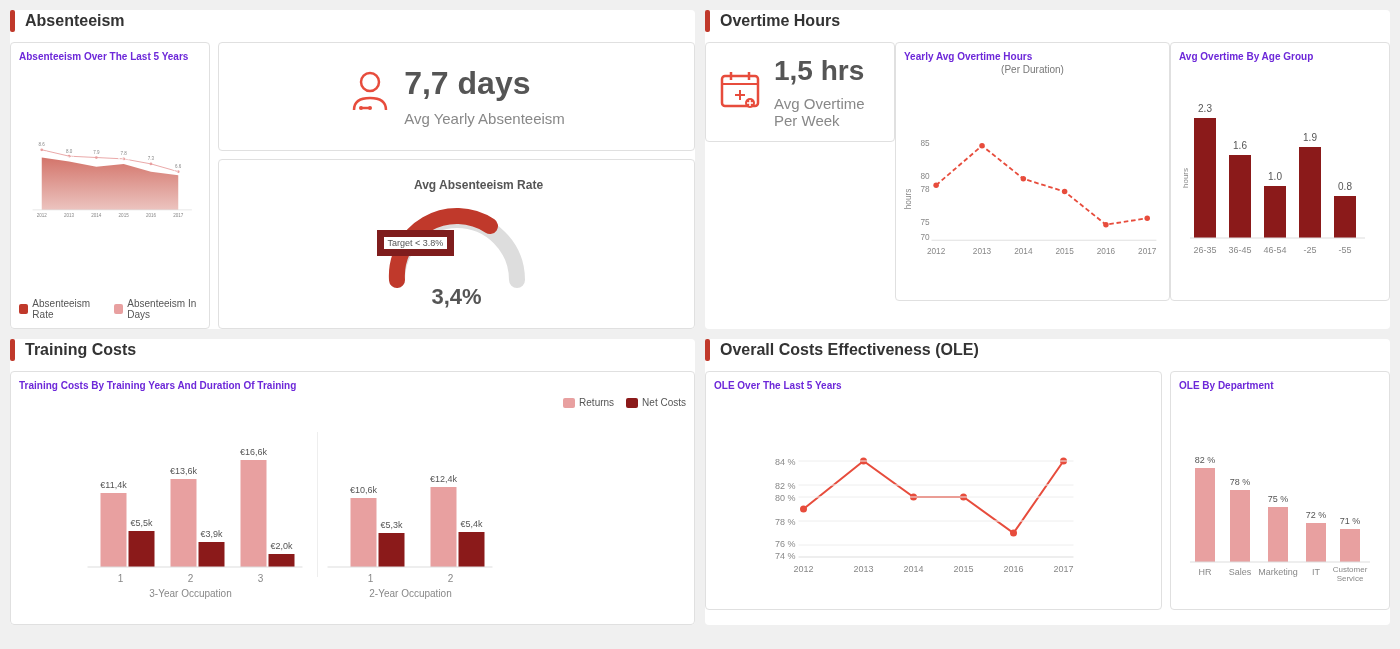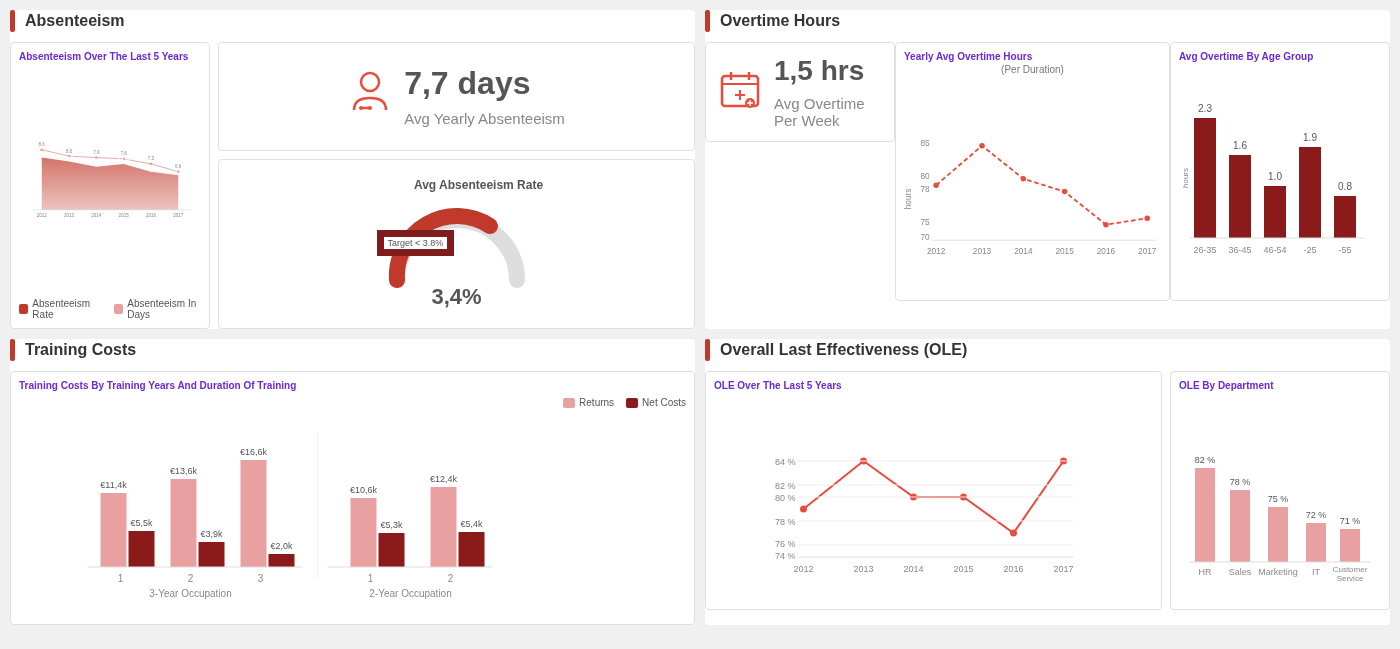--- a/index.html
+++ b/index.html
@@ -401,21 +401,21 @@
         <text x="388" y="170" text-anchor="middle" font-size="10" fill="#888">2</text>
         <text x="348" y="185" text-anchor="middle" font-size="10" fill="#888">2-Year Occupation</text>
         <line x1="265" y1="155" x2="430" y2="155" stroke="#ddd" stroke-width="1"></line>
       </svg>
     </div>
   </div>
 
   <div class="section">
     <div class="section-header">
       <div class="section-bar"></div>
-      <span class="section-title">Overall Last Effectiveness (OLE)</span>
+      <span class="section-title">Overall Costs Effectiveness (OLE)</span>
     </div>
     <div style="display:grid;grid-template-columns:1fr 220px;gap:8px;">
 
       <div class="chart-container">
         <div class="chart-title">OLE Over The Last 5 Years</div>
         <svg width="100%" height="200" viewBox="0 0 320 200">
 
           <polyline points="30,112 90,64 140,100 190,100 240,136 290,64" fill="none" stroke="#e74c3c" stroke-width="2"></polyline>
           <circle cx="30" cy="112" r="3.5" fill="#e74c3c"></circle>
           <circle cx="90" cy="64" r="3.5" fill="#e74c3c"></circle>

